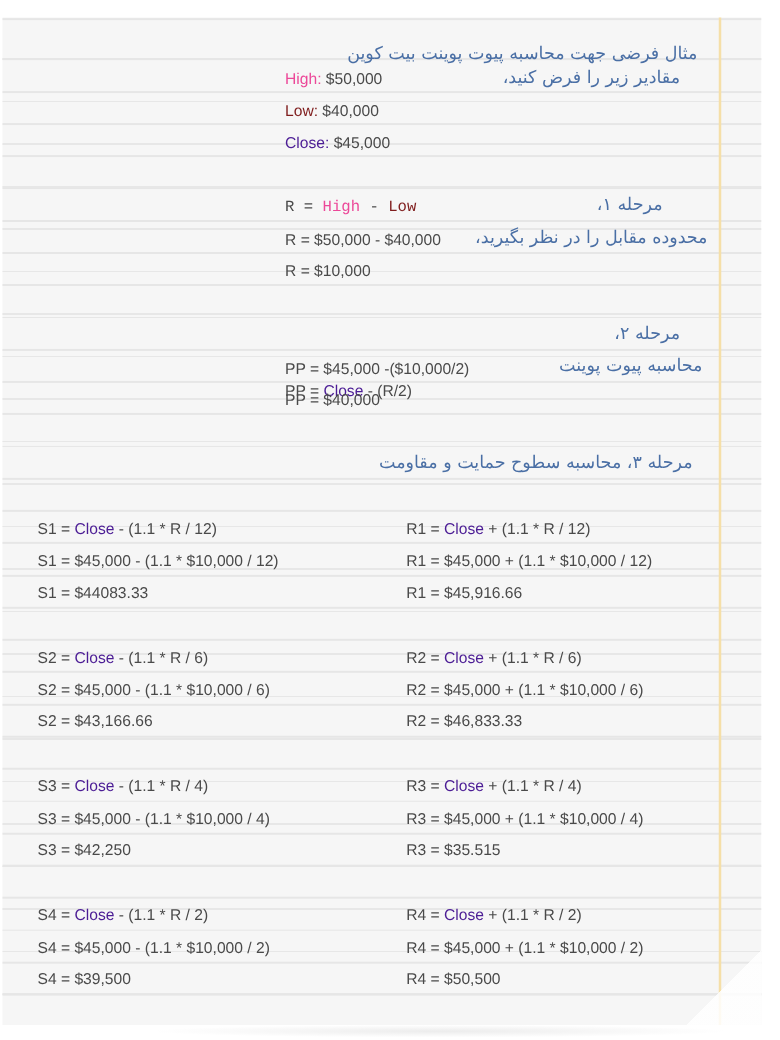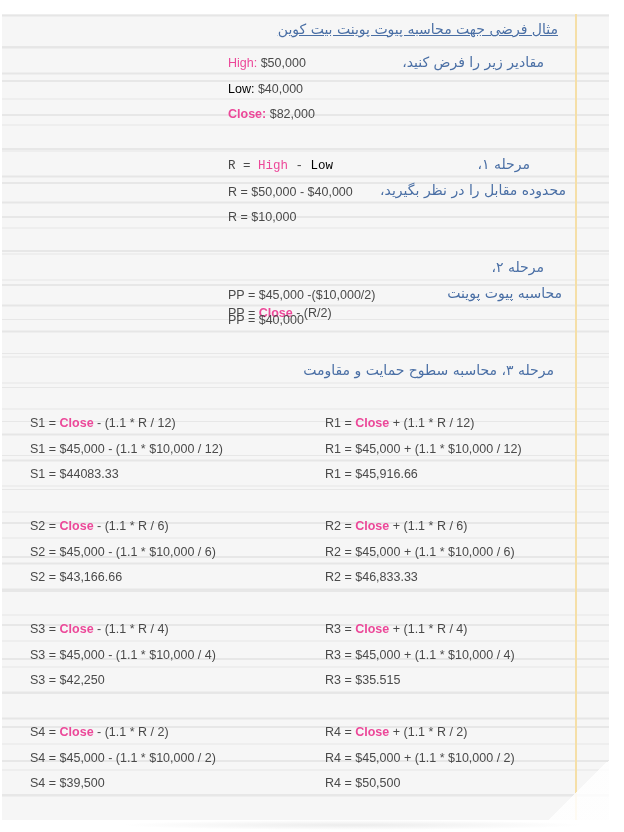--- a/index.html
+++ b/index.html
@@ -15,39 +15,39 @@
     background-position: 0 8.5px;
   }
   .margin-line { position:absolute; left:573px; top:0; width:1.5px; height:100%; background:#f5dfa8; }
   .fold { position:absolute; right:0; bottom:0; width:60px; height:60px;
     background:linear-gradient(135deg, transparent 50%, #ffffff 50%); opacity:0.85; }
   .shadow { position:absolute; left:120px; right:40px; top:820px; height:10px;
     background:radial-gradient(ellipse at center, #ececec 0%, #ffffff 70%); }
   .line { position:absolute; font-size:12.5px; color:#4a4a4a; white-space:nowrap; line-height:16px; }
   .fa { position:absolute; direction:rtl; color:#4a6fa5; font-family:"DejaVu Sans",sans-serif; font-size:14px; white-space:nowrap; line-height:18px; }
   .high { color:#ec4899; }
-  .low { color:#000000; }
-  .close { color:#ec4899;font-weight:bold; }
+  .low { color:#7f1d1d; }
+  .close { color:#4c1d95; }
 </style>
 </head>
 <body>
 
 <div class="shadow"></div>
 <div class="paper">
   <div class="ruled"></div>
   <div class="margin-line"></div>
   <div class="fold"></div>
 </div>
 
-<div class="fa" style="right:66px; top:20px;text-decoration:underline;">مثال فرضی جهت محاسبه پیوت پوینت بیت کوین</div>
+<div class="fa" style="right:66px; top:34px;">مثال فرضی جهت محاسبه پیوت پوینت بیت کوین</div>
 
 <div class="fa" style="right:80px; top:53px;">مقادیر زیر را فرض کنید،</div>
 <div class="line" style="left:228px; top:55px;"><span class="high">High:</span><span> $50,000</span></div>
 <div class="line" style="left:228px; top:81px;"><span class="low">Low:</span><span> $40,000</span></div>
-<div class="line" style="left:228px; top:106px;"><span class="close">Close:</span><span> $82,000</span></div>
+<div class="line" style="left:228px; top:106px;"><span class="close">Close:</span><span> $45,000</span></div>
 
 <div class="fa" style="right:94px; top:155px;">مرحله ۱،</div>
 <div class="fa" style="right:58px; top:181px;">محدوده مقابل را در نظر بگیرید،</div>
 <div class="line" style="left:228px; top:158px;font-family:Liberation Mono, monospace;"><span>R = </span><span class="high">High</span><span> - </span><span class="low">Low</span></div>
 <div class="line" style="left:228px; top:184px;">R = $50,000 - $40,000</div>
 <div class="line" style="left:228px; top:209px;">R = $10,000</div>
 
 <div class="fa" style="right:80px; top:258px;">مرحله ۲،</div>
 <div class="fa" style="right:62px; top:284px;">محاسبه پیوت پوینت</div>
 <div class="line" style="left:228px; top:261px;margin-top:44px;"><span>PP = </span><span class="close">Close</span><span> - (R/2)</span></div>

